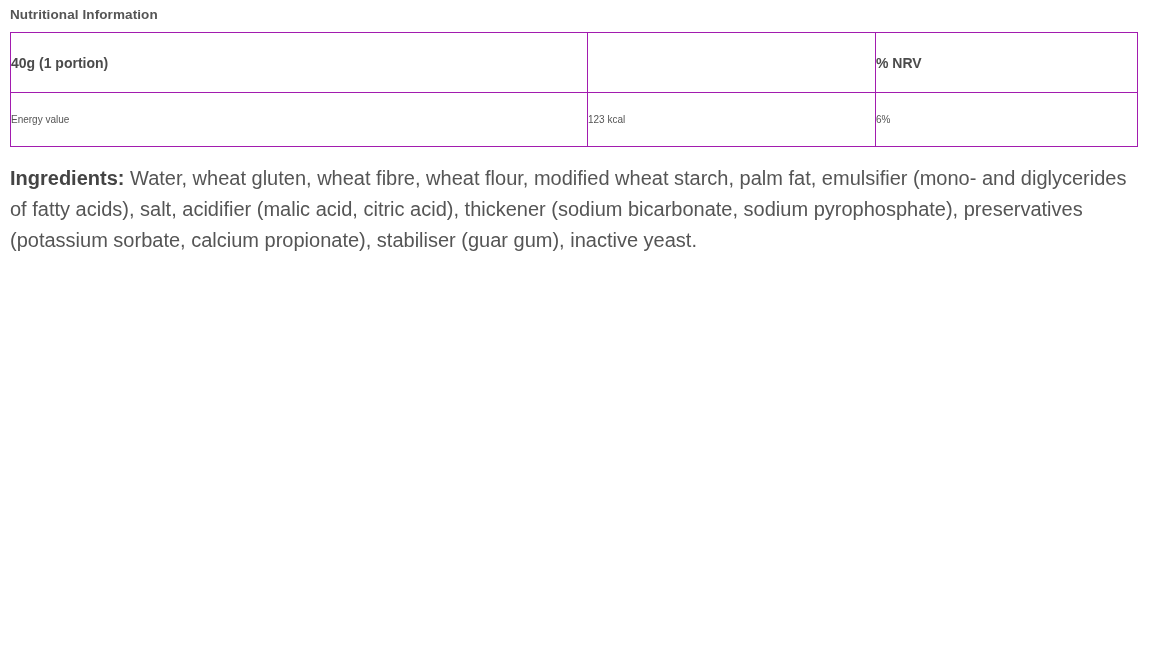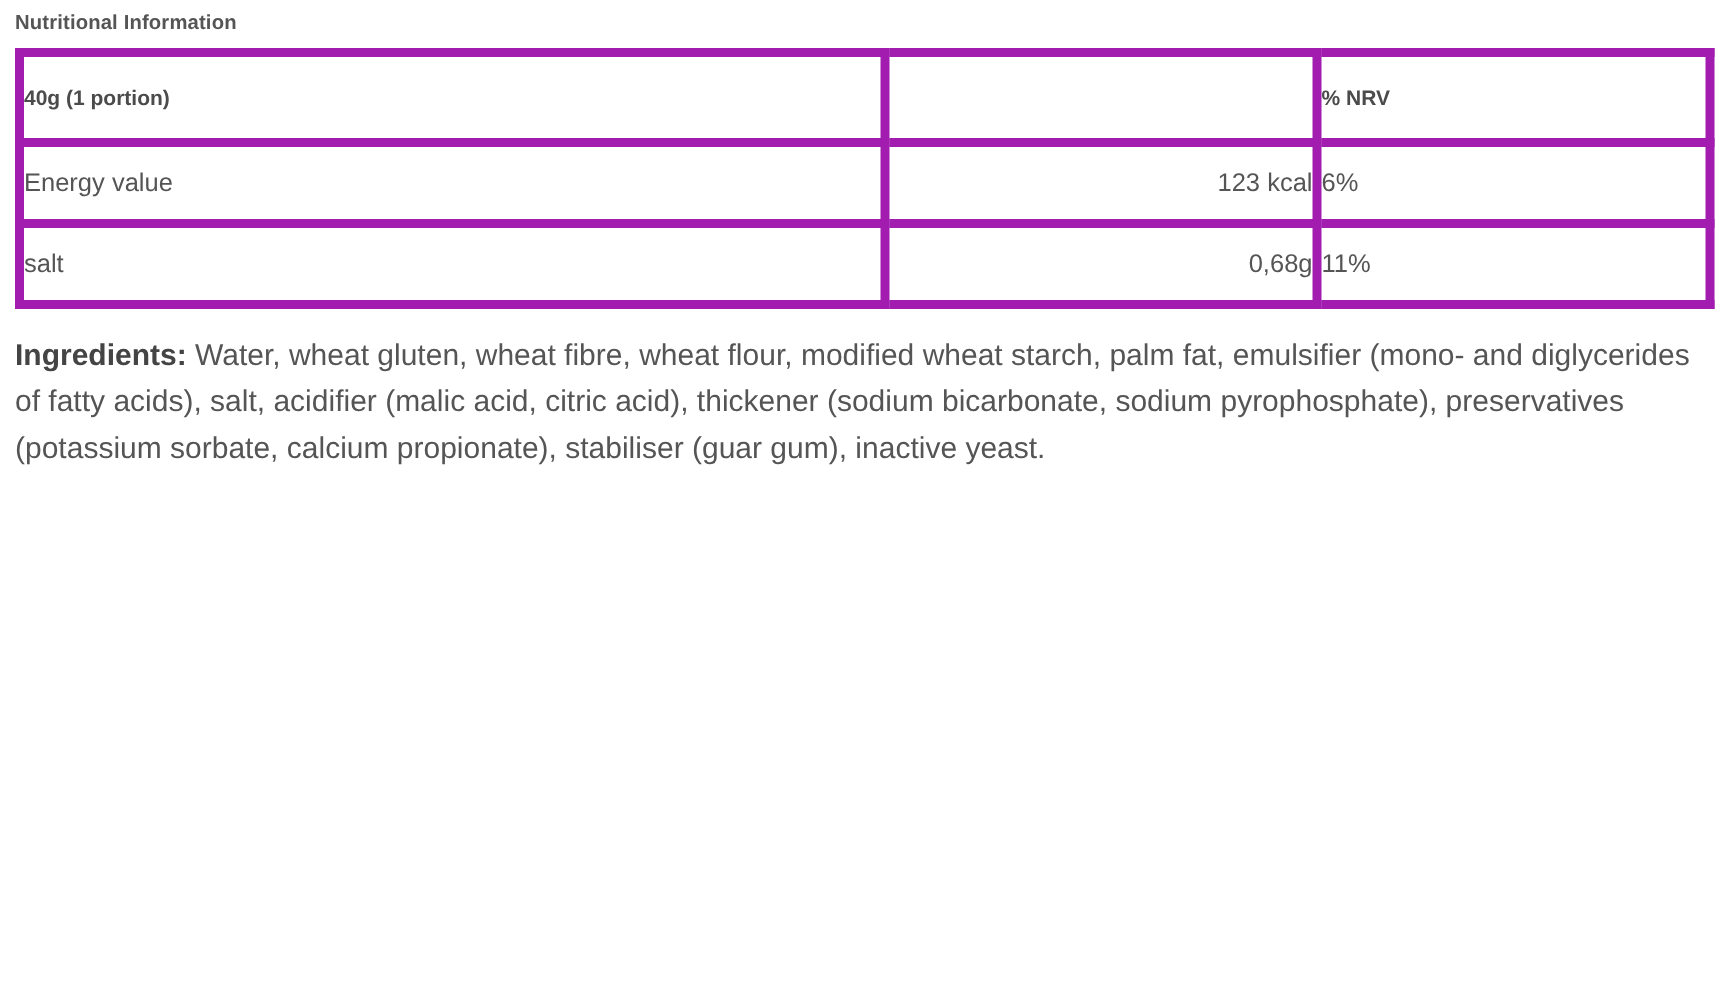--- a/index.html
+++ b/index.html
@@ -32,38 +32,38 @@
     table-layout: fixed;
     border: 1px solid #e6e6e6;
     font-size: 14px;
   }
   table.nutrition col.c1 { width: 577px; }
   table.nutrition col.c2 { width: 288px; }
   table.nutrition col.c3 { width: 262px; }
 
   table.nutrition th,
   table.nutrition td {
-    border: 6px solid #a21caf;
+    border: 1px solid #a21caf;
     padding: 0;
     height: 54px;
     vertical-align: middle;
     font-weight: normal;
     color: #555555;
   }
   table.nutrition thead th {
     height: 60px;
     font-weight: bold;
     color: #4b4b4b;
     font-size: 14px;
   }
   .cell-left   { padding-left: 20px; text-align: left; }
-  .cell-center { text-align: right; }
+  .cell-center { text-align: left; }
   .cell-right  { padding-right: 20px; text-align: left; }
 
-  tbody td { font-size: 17px; color: #5a5a5a; }
+  tbody td { font-size: 10px; color: #5a5a5a; }
 
   .ingredients {
     margin-top: 16px;
     font-size: 20px;
     line-height: 1.55;
     color: #555555;
     max-width: 1125px;
   }
   .ingredients .lbl {
     font-weight: bold;
@@ -89,25 +89,20 @@
         <th class="cell-center"></th>
         <th class="cell-right">% NRV</th>
       </tr>
     </thead>
     <tbody>
       <tr>
         <td class="cell-left">Energy value</td>
         <td class="cell-center">123 kcal</td>
         <td class="cell-right">6%</td>
       </tr>
-      <tr>
-        <td class="cell-left">salt</td>
-        <td class="cell-center">0,68g</td>
-        <td class="cell-right">11%</td>
-      </tr>
     </tbody>
   </table>
 
   <p class="ingredients">
     <span class="lbl">Ingredients:</span>
     <span>Water, wheat gluten, wheat fibre, wheat flour, modified wheat starch, palm fat, emulsifier (mono- and diglycerides of fatty acids), salt, acidifier (malic acid, citric acid), thickener (sodium bicarbonate, sodium pyrophosphate), preservatives (potassium sorbate, calcium propionate), stabiliser (guar gum), inactive yeast.</span>
   </p>
 
 </div>
 

